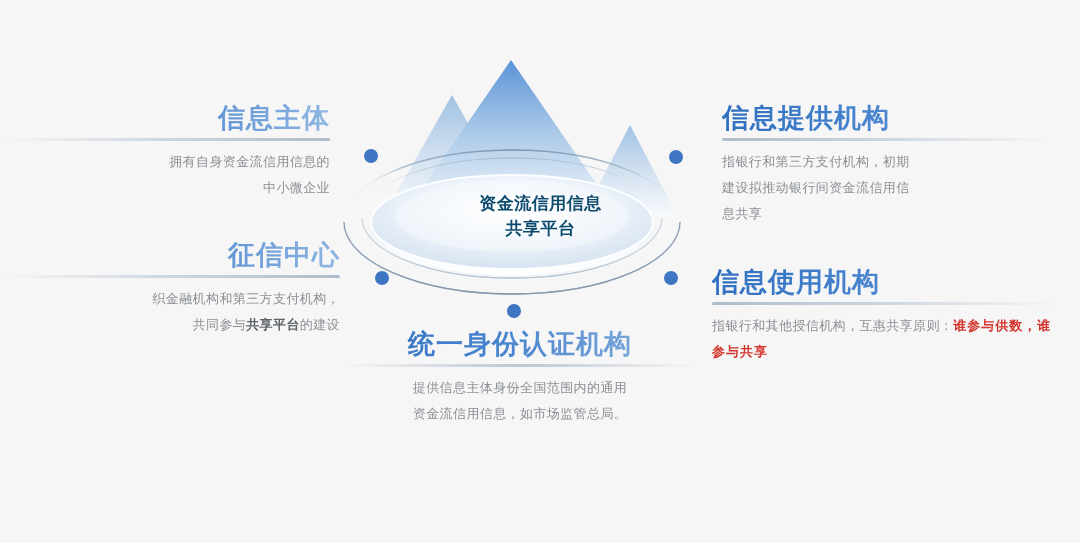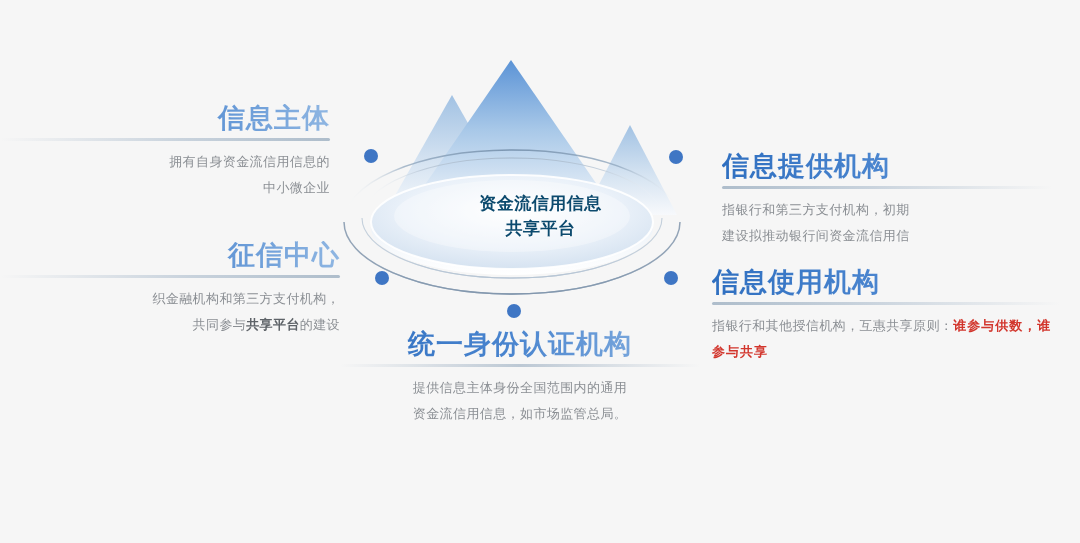--- a/index.html
+++ b/index.html
@@ -93,21 +93,21 @@
   #block-subject      { left: 0px;   top: 104px; width: 330px; text-align: right; }
   #block-subject .title { text-align: right; }
 
   #block-credit       { left: 0px;   top: 241px; width: 340px; text-align: right; }
   #block-credit .title { text-align: right; }
 
   #block-identity     { left: 340px; top: 330px; width: 360px; text-align: center; }
   #block-identity .title { text-align: center; }
   #block-identity .rule  { background: linear-gradient(90deg, rgba(246,246,246,0) 0%, #bcc8d4 50%, rgba(246,246,246,0) 100%); }
 
-  #block-provider     { left: 722px; top: 104px; width: 330px; text-align: left; margin-top: 48px; }
+  #block-provider     { left: 722px; top: 104px; width: 330px; text-align: left; }
   #block-user         { left: 712px; top: 268px; width: 348px; text-align: left; }
 </style>
 </head>
 <body>
 
 <div id="stage">
 
   <div id="center-graphic">
     <svg width="420" height="300" viewBox="0 0 420 300" xmlns="http://www.w3.org/2000/svg">
       <defs>
@@ -211,20 +211,21 @@
       <div>资金流信用信息，如市场监管总局。</div>
     </div>
   </div>
 
   <div class="block right" id="block-provider">
     <div class="title">信息提供机构</div>
     <div class="rule to-right"></div>
     <div class="body">
       <div>指银行和第三方支付机构，初期</div>
       <div>建设拟推动银行间资金流信用信</div>
+      <div>息共享</div>
     </div>
   </div>
 
   <div class="block right" id="block-user">
     <div class="title">信息使用机构</div>
     <div class="rule to-right"></div>
     <div class="body">
       <span>指银行和其他授信机构，互惠共享原则：</span><span class="accent">谁参与供数，谁参与共享</span>
     </div>
   </div>

